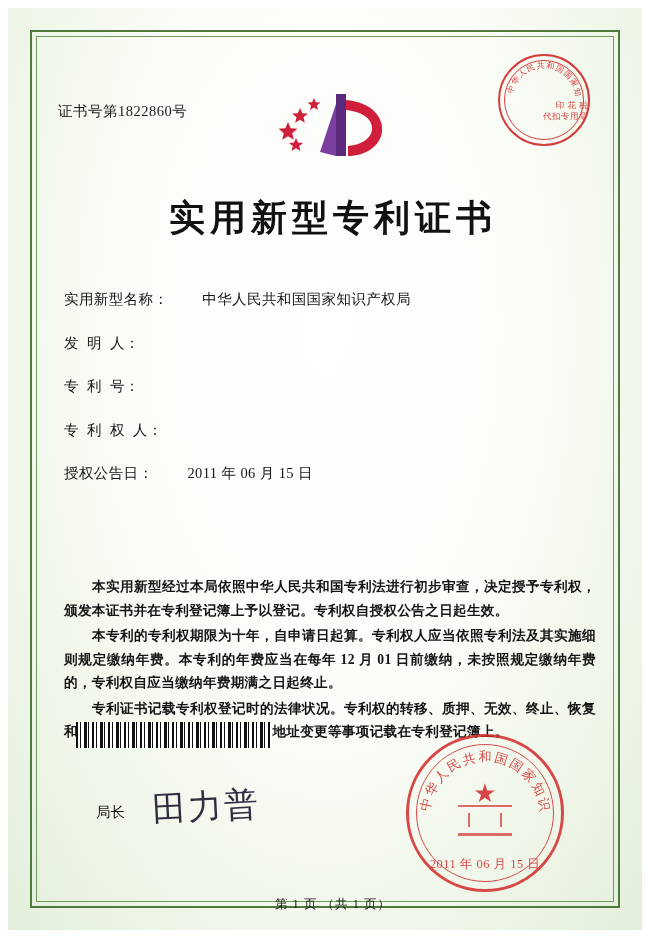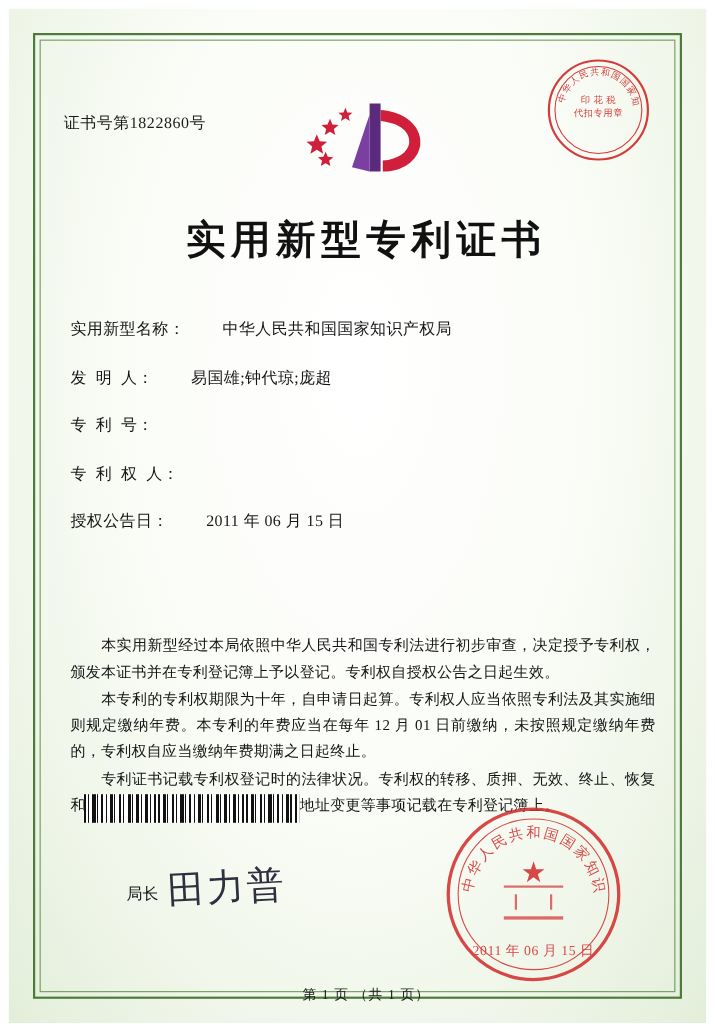--- a/index.html
+++ b/index.html
@@ -105,23 +105,23 @@
     border: 1px solid #cf2222;
     border-radius: 50%;
   }
   .stamp-top .arc {
     position: absolute;
     left: 0; top: 0; width: 88px; height: 88px;
   }
   .stamp-top .ctr {
     position: absolute;
     left: 0;
-    top: 30px;
+    top: 44px;
     width: 88px;
-    text-align: center;
+    text-align: right;
     font-size: 8.5px;
     line-height: 11px;
     letter-spacing: 0.5px;
   }
   .stamp-top .ctr div { white-space: nowrap; }
 
   
   .title {
     position: absolute;
     left: 0;
@@ -169,39 +169,40 @@
     width: 532px;
     font-size: 13.6px;
     line-height: 23.5px;
     color: #141414;
     text-align: justify;
     letter-spacing: 0.3px;
   }
   .body-text p {
     margin: 0 0 2px 0;
     text-indent: 28px;
+    font-weight: bold;
   }
 
   
   .barcode {
     position: absolute;
     left: 68px;
     top: 714px;
     width: 196px;
     height: 26px;
     background:
       repeating-linear-gradient(90deg,
         #111 0 2px, #fff 2px 4px, #111 4px 5px, #fff 5px 8px,
         #111 8px 11px, #fff 11px 12px, #111 12px 13px, #fff 13px 16px);
   }
 
   
   .sign-row {
     position: absolute;
-    left: 107px;
+    left: 88px;
     top: 795px;
     font-size: 14.5px;
     color: #141414;
     text-align: center;
   }
   .sign-name {
     position: absolute;
     left: 144px;
     top: 776px;
     font-family: "DejaVu Serif", serif;
@@ -327,21 +328,20 @@
 
     <div class="title">实用新型专利证书</div>
 
     <div class="fields">
       <div class="field">
         <span class="lbl">实用新型名称：</span>
         <span class="val">中华人民共和国国家知识产权局</span>
       </div>
       <div class="field">
         <span class="lbl">发  明  人：</span>
-        <span class="val">易国雄;钟代琼;庞超</span>
       </div>
       <div class="field">
         <span class="lbl">专  利  号：</span>
       </div>
       <div class="field">
         <span class="lbl">专  利  权  人：</span>
       </div>
       <div class="field">
         <span class="lbl">授权公告日：</span>
         <span class="val">2011 年 06 月 15 日</span>

